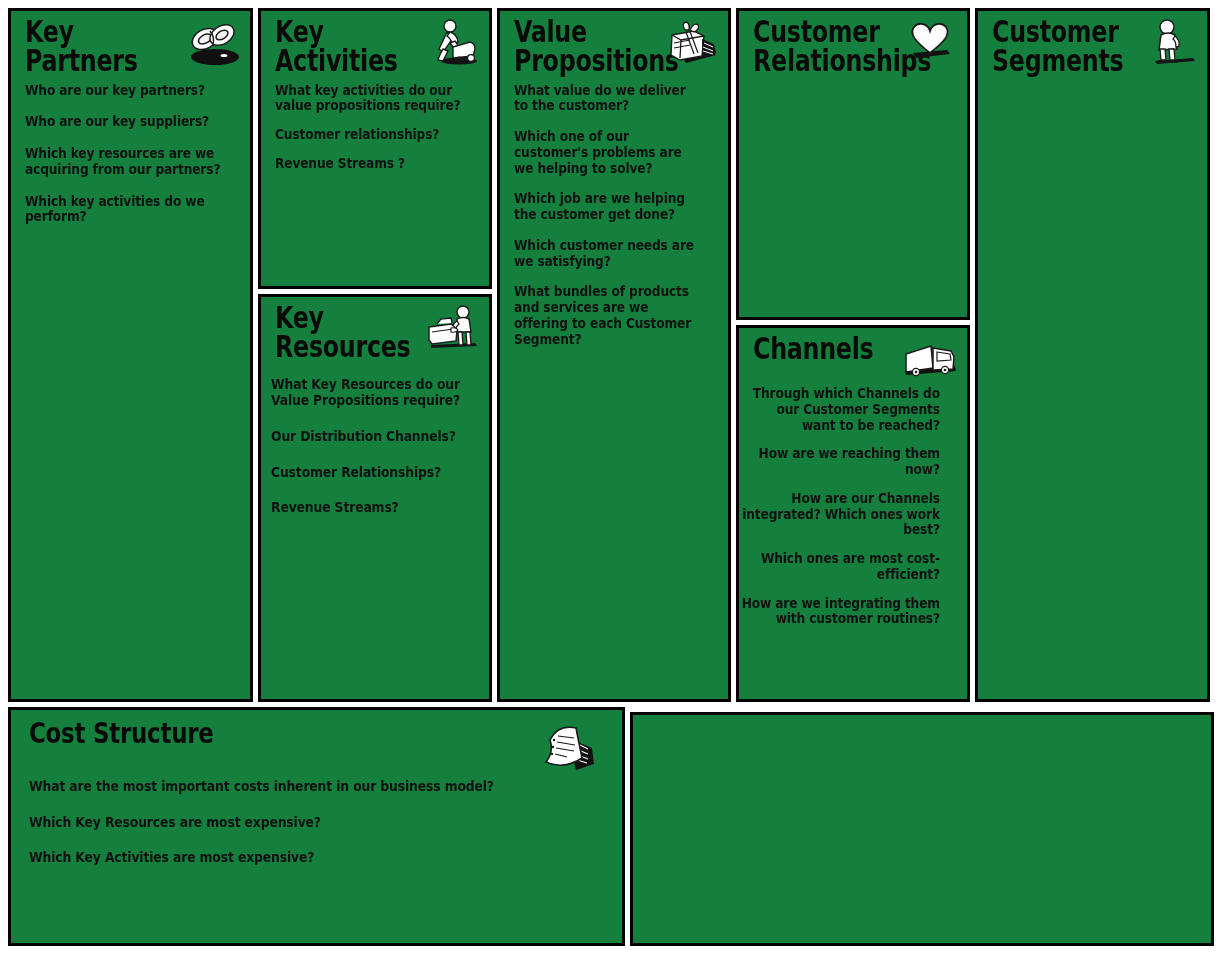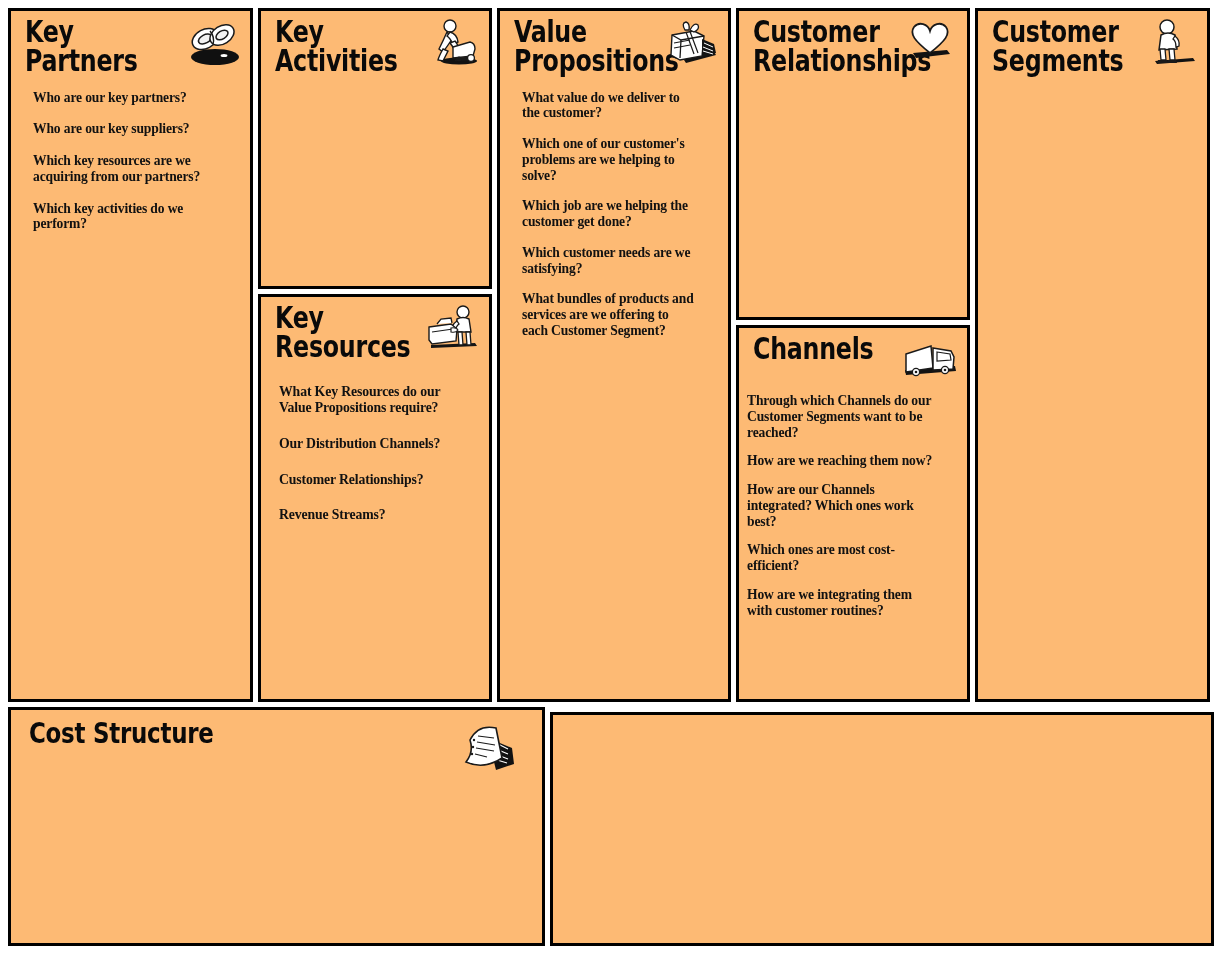--- a/index.html
+++ b/index.html
@@ -12,21 +12,21 @@
   .canvas{
     position:relative;width:1222px;height:954px;box-sizing:border-box;
     padding:8px 8px 8px 8px;
     display:flex;flex-direction:column;
   }
 
   
   .block{
     position:relative;
     border:3px solid #000;
-    background:#fdba74;
+    background:#15803d;
     box-sizing:border-box;
     overflow:hidden;
   }
   .block + .block{margin-top:5px;}
 
   .head{
     position:relative;
     display:block;
     padding:7px 10px 2px 14px;
     min-height:44px;
@@ -47,21 +47,21 @@
   .icon{
     position:absolute;
     right:8px;top:6px;
     width:58px;height:52px;
     pointer-events:none;
   }
   .icon svg{display:block;width:100%;height:100%;}
 
   .qlist{
     padding:4px 12px 8px 14px;
-    margin:8px;list-style:none;font-family:Liberation Serif, serif;
+    margin:0;list-style:none;
   }
   .qlist li{
     font-size:14.6px;
     line-height:1.08;
     font-weight:700;
     letter-spacing:-0.15px;
     margin:0 0 13px 0;
     transform:scaleX(0.93);
     transform-origin:left center;
     color:#111;
@@ -79,40 +79,40 @@
   .col-kp{width:245px;}
   .col-ka{width:234px;}
   .col-vp{width:234px;border-radius:31px;}
   .col-cr{width:234px;}
   .col-cs{width:235px;}
 
   .col-kp .block,.col-vp .block,.col-cs .block{height:100%;}
   .col-ka .b-activities{height:281px;}
   .col-ka .b-resources{flex:1;}
   .col-cr .b-relationships{height:312px;}
-  .col-cr .b-channels{flex:1;}
+  .col-cr .b-channels{flex:1;text-align:right;}
 
   
   .b-resources .qlist{padding-left:10px;padding-top:12px;}
   .b-resources .qlist li{margin-bottom:20px;font-size:14.8px;}
   .b-channels .qlist{padding-left:0;}
   .b-relationships .qlist li{margin-bottom:14px;}
   .b-partners .qlist li{margin-bottom:16px;}
   .b-segments .qlist li{margin-bottom:18px;}
   .b-propositions .qlist li{margin-bottom:15px;}
 
   
   .bottom-row{
     display:flex;
     align-items:stretch;
     flex:1;
     gap:5px;
     margin-top:5px;
   }
-  .b-cost{width:537px;}
+  .b-cost{width:617px;}
   .b-revenue{flex:1;}
   .bottom-row .block .head{padding:10px 10px 2px 18px;min-height:46px;}
   .bottom-row .title{font-size:29px;padding-right:0;}
   .bottom-row .icon{width:66px;height:60px;right:22px;top:8px;}
   .bottom-row .qlist{padding:10px 18px 8px 18px;}
   .bottom-row .qlist li{font-size:14.8px;margin-bottom:19px;line-height:1.12;}
 
   .b-revenue .head{padding-left:16px;}
   .b-revenue .qlist{padding-left:16px;}
 </style>
@@ -167,20 +167,25 @@
               <path d="M27 15 q7 2 8 10 l-5 2 q-3 -6 -6 -8 z" fill="#fff" stroke="#1a1a1a" stroke-width="1.4"></path>
               <path d="M20 32 q-4 7 -5 11 l5 1 q3 -6 5 -10 z" fill="#fff" stroke="#1a1a1a" stroke-width="1.4"></path>
               <path d="M27 26 q5 6 6 12 l5 -1 q-2 -8 -6 -13 z" fill="#fff" stroke="#1a1a1a" stroke-width="1.4"></path>
               <path d="M30 30 L47 25 q5 1 5 7 l-2 7 -20 2 z" fill="#fff" stroke="#1a1a1a" stroke-width="1.4"></path>
               <path d="M33 41 L51 39 l-1 4 -18 1 z" fill="#1a1a1a"></path>
               <circle cx="48" cy="41" r="3.4" fill="#fff" stroke="#1a1a1a" stroke-width="1.3"></circle>
               <circle cx="36" cy="42" r="2.4" fill="#1a1a1a"></circle>
             </svg>
           </span>
         </div>
+        <ul class="qlist">
+          <li>What key activities do our value propositions require?</li>
+          <li>Customer relationships?</li>
+          <li>Revenue Streams ?</li>
+        </ul>
       </div>
 
       <div class="block b-resources">
         <div class="head">
           <h2 class="title">Key
 Resources</h2>
           <span class="icon">
             <svg viewBox="0 0 58 52">
               <path d="M8 42 L52 40 l2 3 -46 2 z" fill="#141414"></path>
               <circle cx="40" cy="9" r="6" fill="#fff" stroke="#1a1a1a" stroke-width="1.4"></circle>
@@ -310,20 +315,25 @@
             <path d="M34 20 L58 30 l2 16 -18 6 z" fill="#121212"></path>
             <path d="M44 26 l10 5 M42 31 l12 5 M41 36 l13 5 M40 41 l13 4" stroke="#fff" stroke-width="1.1" fill="none"></path>
             <path d="M16 22 Q24 6 42 10 L48 40 Q30 52 12 44 Q20 34 16 22 Z" fill="#fff" stroke="#1a1a1a" stroke-width="1.6"></path>
             <path d="M24 18 L40 20 M23 24 L41 27 M22 30 L40 33 M21 36 L33 39" stroke="#1a1a1a" stroke-width="1.2" fill="none"></path>
             <circle cx="20" cy="22" r="1.2" fill="#1a1a1a"></circle>
             <circle cx="19" cy="29" r="1.2" fill="#1a1a1a"></circle>
             <circle cx="18" cy="36" r="1.2" fill="#1a1a1a"></circle>
           </svg>
         </span>
       </div>
+      <ul class="qlist">
+        <li>What are the most important costs inherent in our business model?</li>
+        <li>Which Key Resources are most expensive?</li>
+        <li>Which Key Activities are most expensive?</li>
+      </ul>
     </div>
 
     <div class="block b-revenue">
     </div>
 
   </div>
 
 </div>
 
 </body></html>

